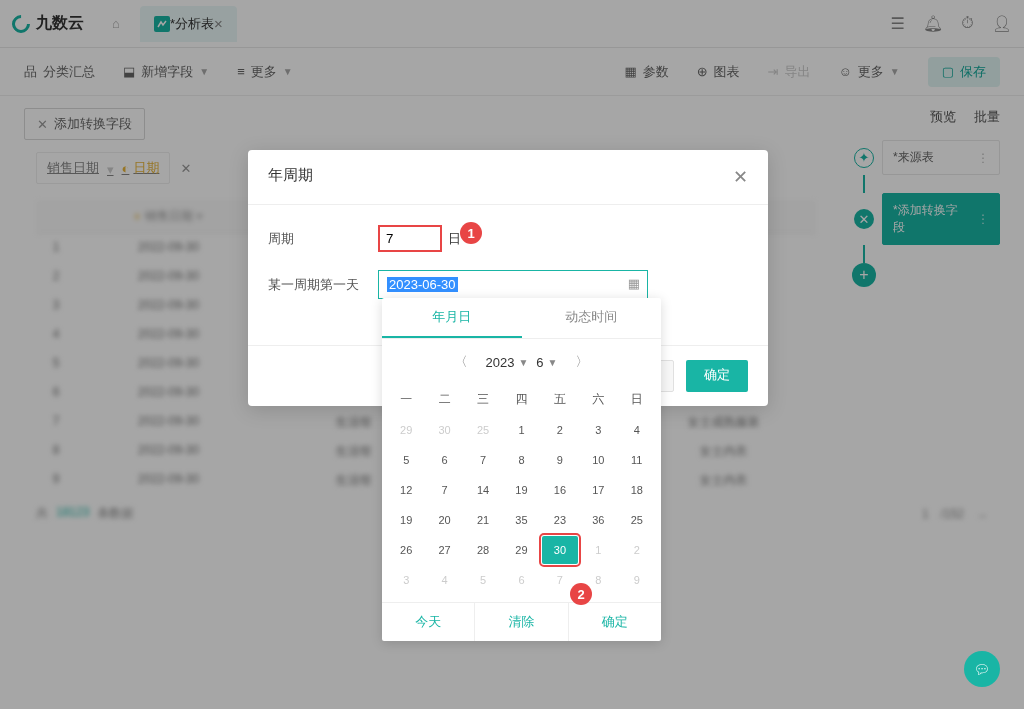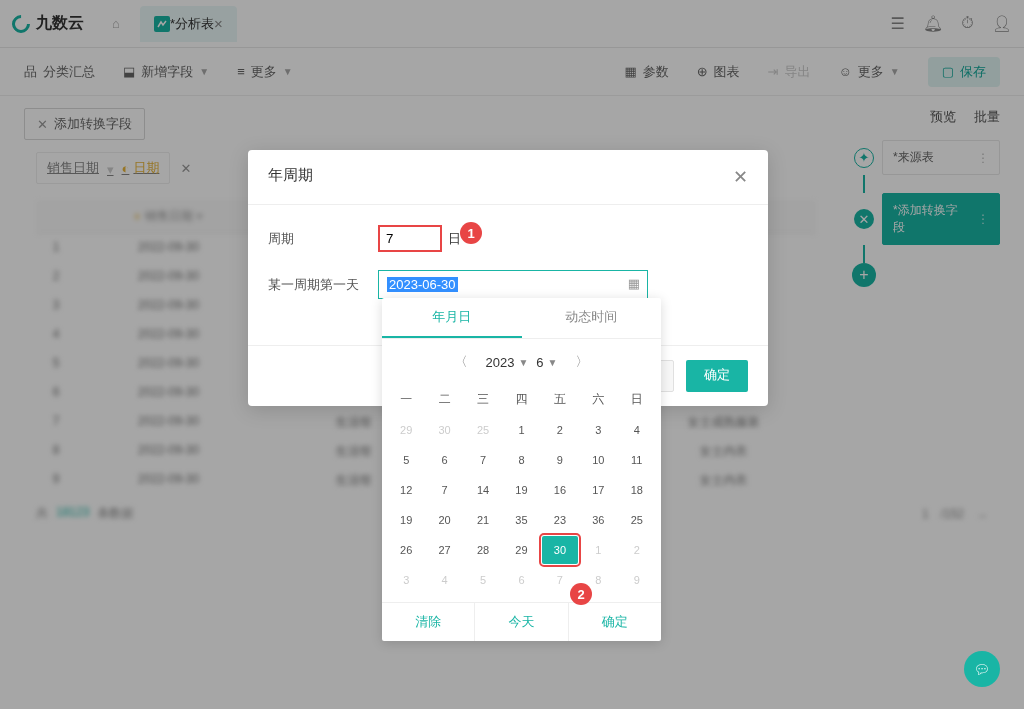--- a/index.html
+++ b/index.html
@@ -389,22 +389,22 @@
       <div class="dp-cell muted">2</div>
       <div class="dp-cell muted">3</div>
       <div class="dp-cell muted">4</div>
       <div class="dp-cell muted">5</div>
       <div class="dp-cell muted">6</div>
       <div class="dp-cell muted">7</div>
       <div class="dp-cell muted">8</div>
       <div class="dp-cell muted">9</div>
     </div>
   <div class="dp-foot">
+    <div>今天</div>
     <div>清除</div>
-    <div>今天</div>
     <div>确定</div>
   </div>
 </div>
 
 <div class="ann" style="top:222px; left:460px">1</div>
 <div class="ann" style="top:583px; left:570px">2</div>
 
 <div class="chat-fab">💬︎</div>
 
 </body></html>

